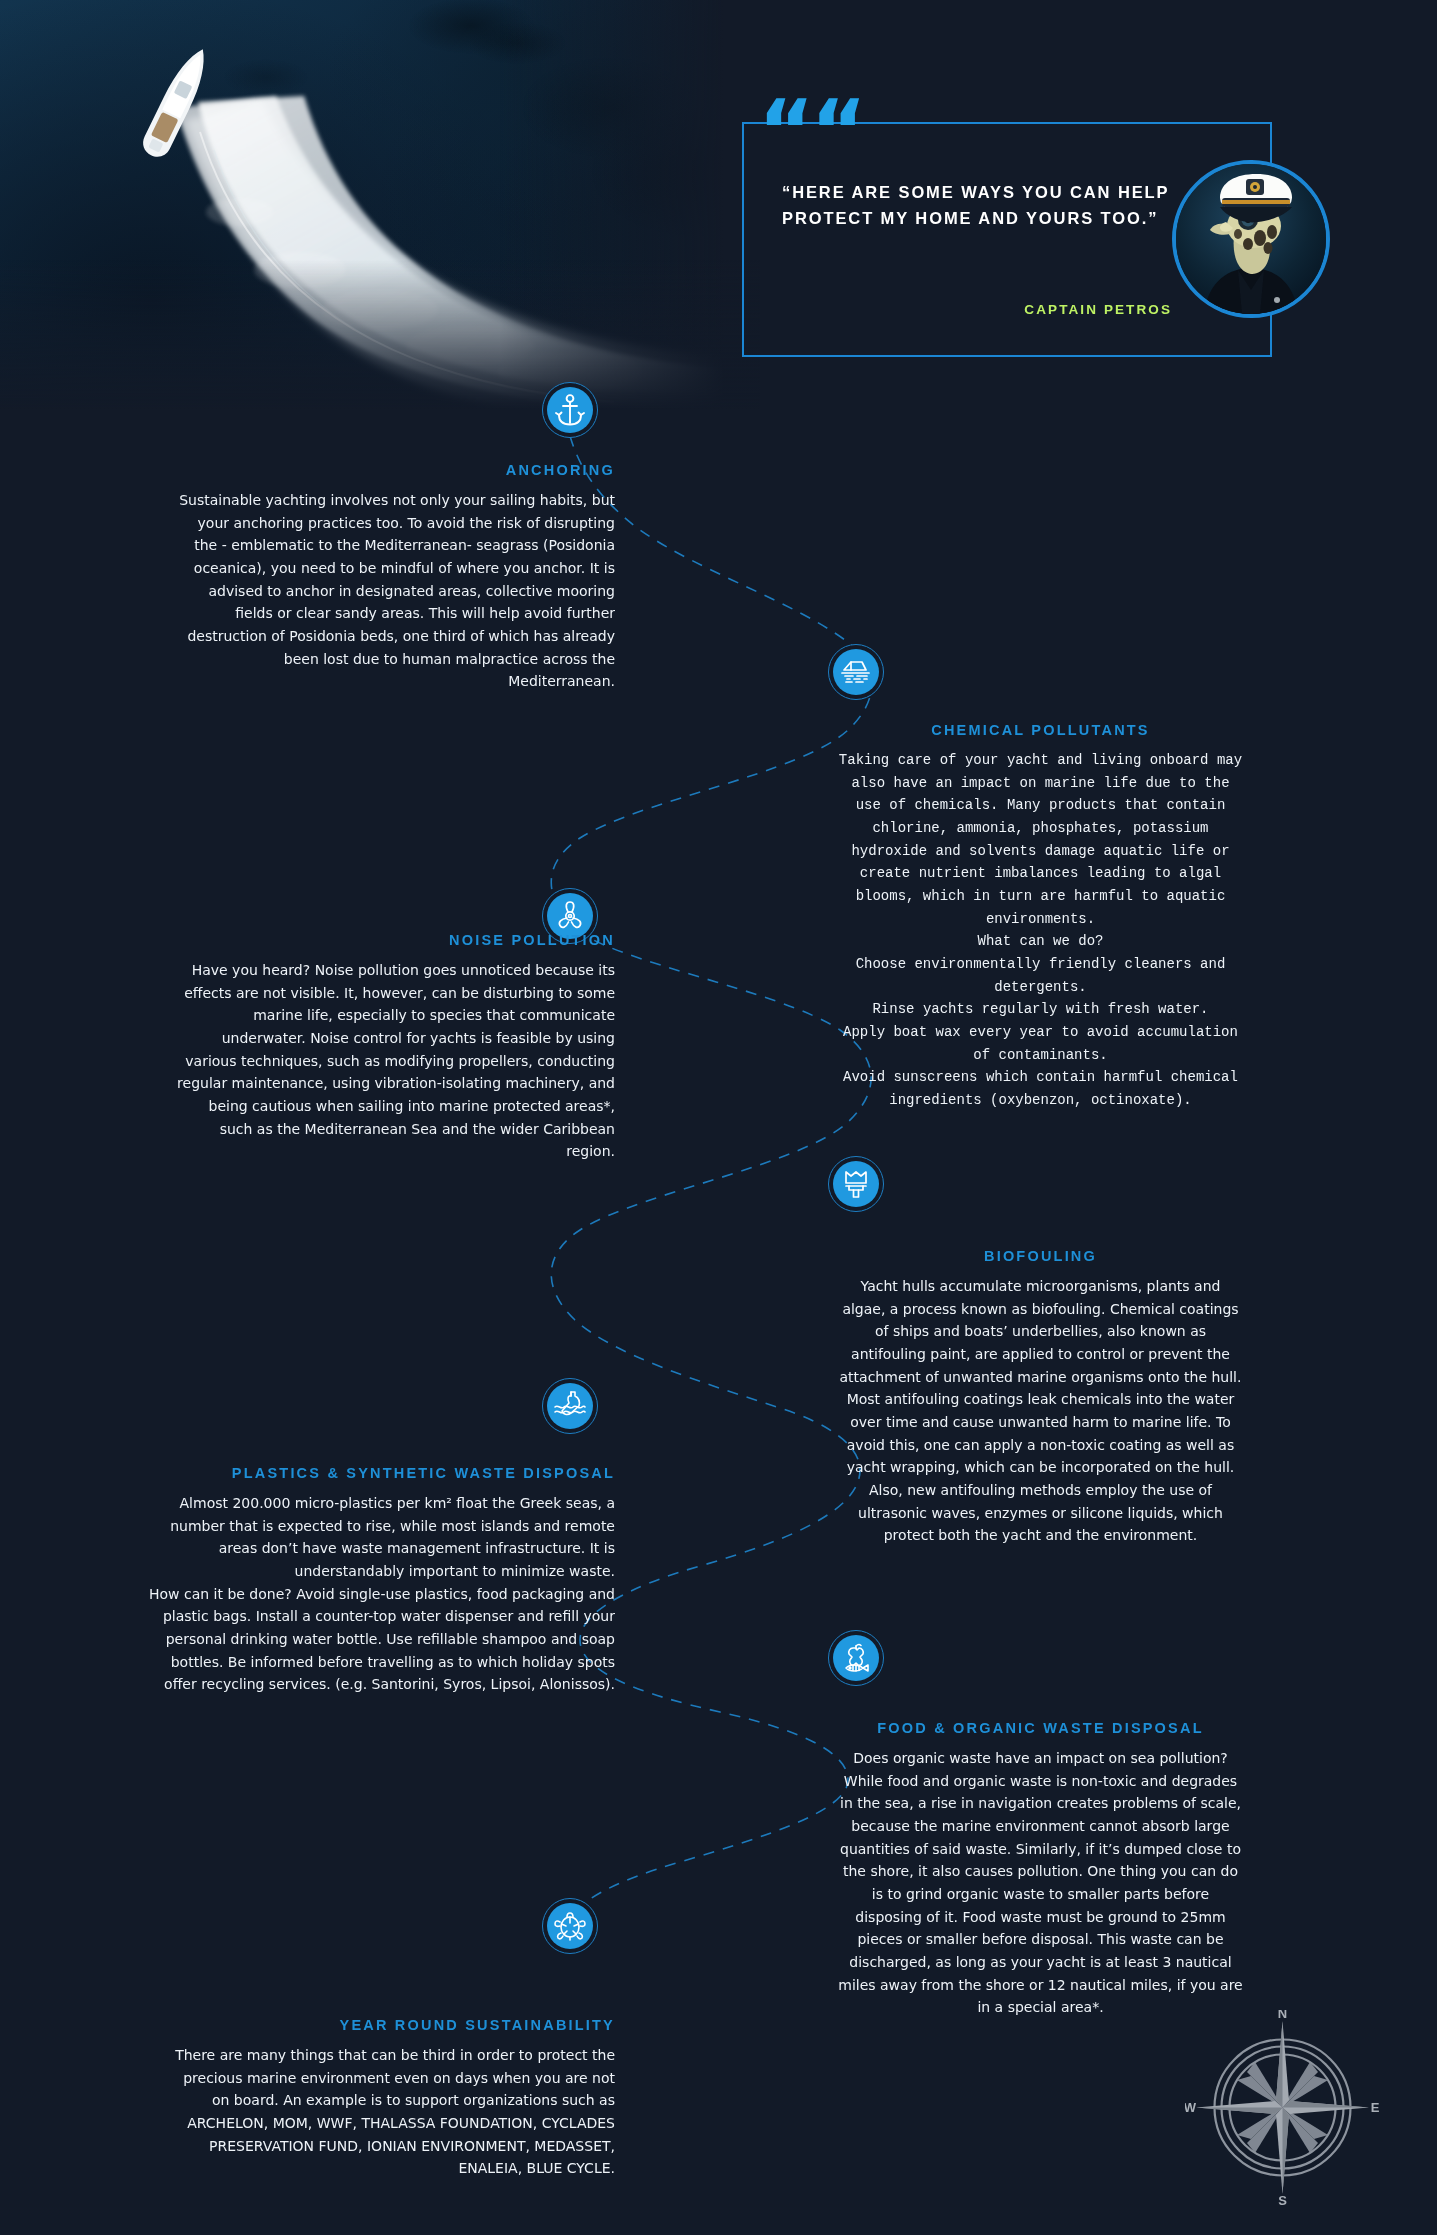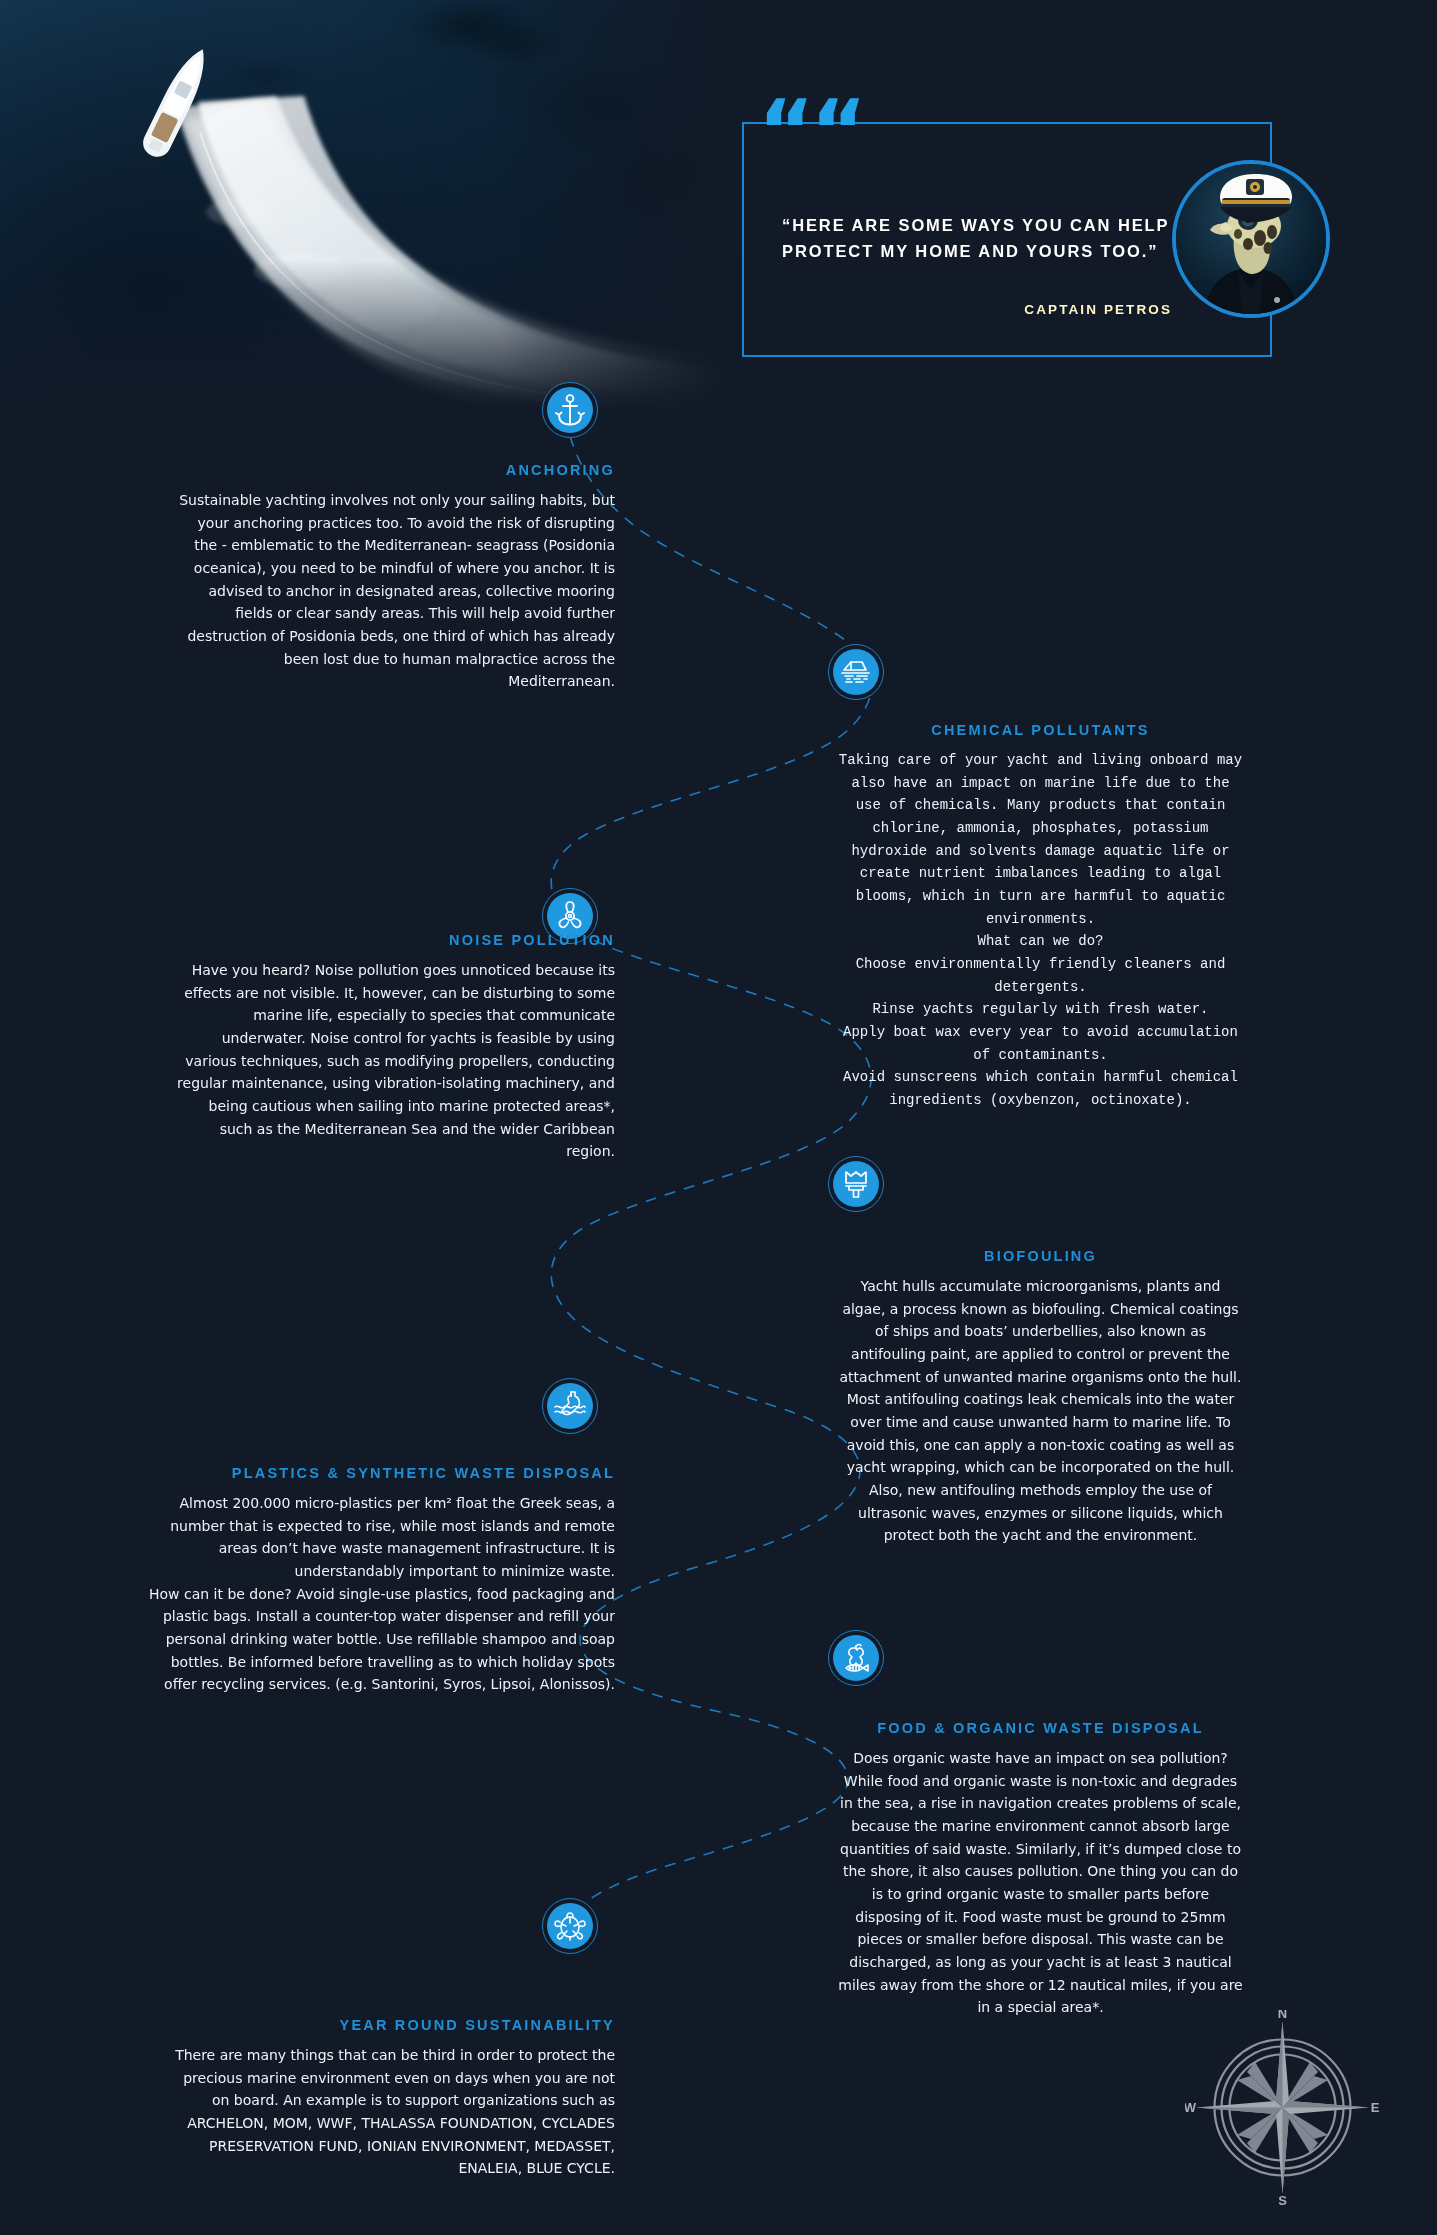--- a/index.html
+++ b/index.html
@@ -76,31 +76,30 @@
   .quote-text {
     position: absolute;
     left: 38px; top: 56px;
     width: 390px;
     font-size: 16.5px;
     font-weight: bold;
     letter-spacing: 1.9px;
     line-height: 1.55;
     color: #ffffff;
     text-transform: uppercase;
-    margin-top: 33px;
   }
   .quote-author {
     position: absolute;
     left: 38px; top: 178px;
     width: 390px;
     text-align: right;
     font-size: 13.5px;
     font-weight: bold;
     letter-spacing: 2.1px;
-    color: #fef9c3;
+    color: #bef264;
     text-transform: uppercase;
   }
 
   
   .avatar {
     position: absolute;
     left: 1172px; top: 160px;
     width: 158px; height: 158px;
     border-radius: 50%;
     border: 4px solid #1b86d4;

